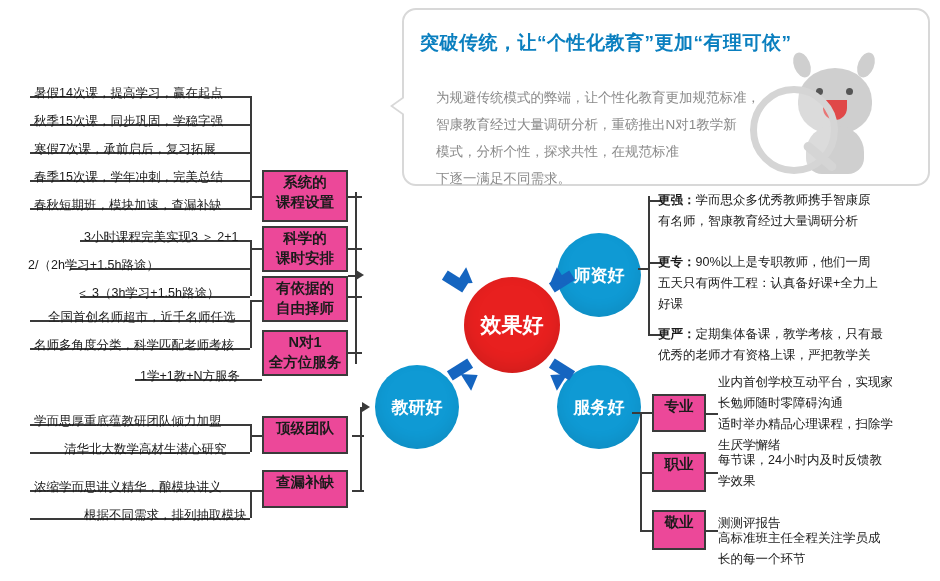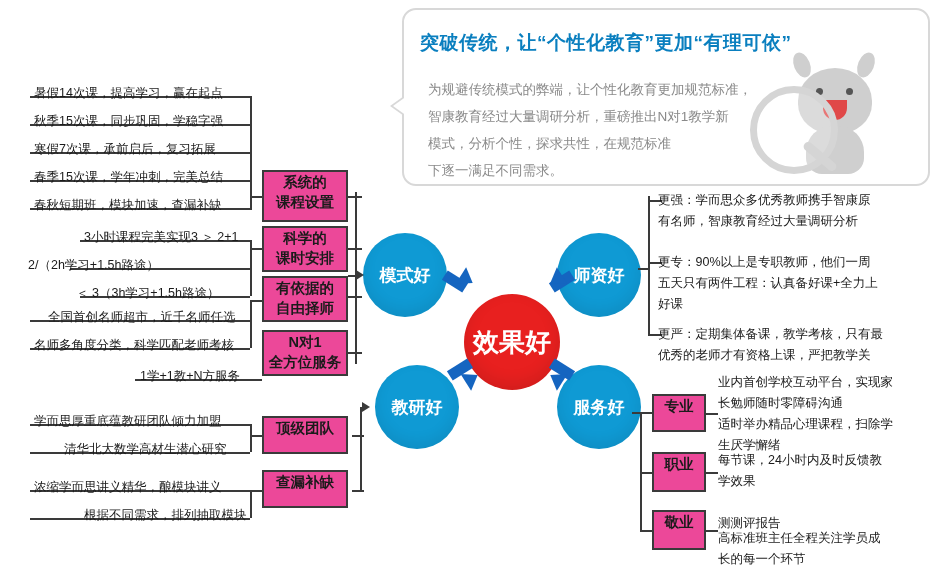--- a/index.html
+++ b/index.html
@@ -25,21 +25,21 @@
     position:absolute;left:-11px;top:86px;width:0;height:0;
     border-top:10px solid transparent;border-bottom:10px solid transparent;
     border-right:14px solid #fff;
   }
   .callout h1{
     margin:0;position:absolute;left:16px;top:20px;
     font-size:19px;font-weight:bold;color:#0a7fbf;letter-spacing:.5px;
     white-space:nowrap;
   }
   .callout p{
-    margin:8px;position:absolute;left:16px;top:58px;width:390px;
+    margin:16px;position:absolute;left:16px;top:58px;width:390px;
     font-size:13.5px;line-height:27px;color:#8a8a8a;
   }
 
   
   .mascot{position:absolute;left:760px;top:40px;width:140px;height:140px;}
   .m-head{
     position:absolute;left:38px;top:28px;width:74px;height:66px;
     background:#cfcfcf;border-radius:50% 50% 46% 46%;
   }
   .m-ear-l{position:absolute;left:34px;top:12px;width:16px;height:26px;background:#cfcfcf;border-radius:50%;transform:rotate(-22deg);}
@@ -58,21 +58,21 @@
   }
 
   
   .circle{
     position:absolute;border-radius:50%;display:flex;align-items:center;justify-content:center;
     color:#fff;font-weight:bold;text-align:center;
   }
   .c-blue{background:#0f9ad4;box-shadow:inset 0 -6px 14px rgba(0,0,0,.08);}
   .c-red{background:#e8201f;box-shadow:inset 0 -6px 16px rgba(0,0,0,.10);}
 
-  #c-center{left:464px;top:294px;width:96px;height:96px;font-size:26px;}
+  #c-center{left:464px;top:277px;width:96px;height:96px;font-size:21px;}
   #c-mode{left:363px;top:233px;width:84px;height:84px;font-size:17px;}
   #c-teacher{left:557px;top:233px;width:84px;height:84px;font-size:17px;}
   #c-research{left:375px;top:365px;width:84px;height:84px;font-size:17px;}
   #c-service{left:557px;top:365px;width:84px;height:84px;font-size:17px;}
 
   
   .box{
     position:absolute;border:2px solid #3a3a3a;background:#ec4899;
     display:flex;align-items:flex-start;justify-content:center;text-align:center;
     font-size:14.5px;color:#1b1b1b;line-height:20px;font-weight:bold;box-sizing:border-box;
@@ -86,21 +86,21 @@
   
   .ln{position:absolute;background:#3a3a3a;}
   .ln.h{height:2px;}
   .ln.v{width:2px;}
   .arrow-r{
     position:absolute;width:0;height:0;
     border-top:5px solid transparent;border-bottom:5px solid transparent;
     border-left:8px solid #3a3a3a;
   }
   .rtxt{position:absolute;font-size:12.5px;color:#1b1b1b;line-height:21px;}
-  .rtxt .lbl{font-weight:normal;}
+  .rtxt .lbl{font-weight:bold;}
 </style>
 </head>
 <body>
 
 <div id="root">
 
   <div class="callout">
     <div class="tail"></div>
     <div class="tail-in"></div>
     <h1>突破传统，让“个性化教育”更加“有理可依”</h1>
@@ -113,21 +113,20 @@
     <div class="m-head"></div>
     <div class="m-eye-l"></div>
     <div class="m-eye-r"></div>
     <div class="m-mouth"></div>
     <div class="m-body"></div>
     <div class="m-glass"></div>
     <div class="m-handle"></div>
   </div>
 
   <div class="circle c-red" id="c-center">效果好</div>
-  <div class="circle c-blue" id="c-mode">模式好</div>
   <div class="circle c-blue" id="c-teacher">师资好</div>
   <div class="circle c-blue" id="c-research">教研好</div>
   <div class="circle c-blue" id="c-service">服务好</div>
 
   <div style="position:absolute;left:443px;top:268px;width:34px;height:34px;">
     <div style="position:absolute;left:0;top:8px;width:24px;height:11px;background:#1565c0;transform:rotate(32deg);"></div>
     <div style="position:absolute;left:16px;top:4px;width:0;height:0;border:10px solid transparent;border-left:14px solid #1565c0;transform:rotate(32deg);"></div>
   </div>
   <div style="position:absolute;left:540px;top:268px;width:34px;height:34px;">
     <div style="position:absolute;left:10px;top:8px;width:24px;height:11px;background:#1565c0;transform:rotate(-32deg);"></div>

